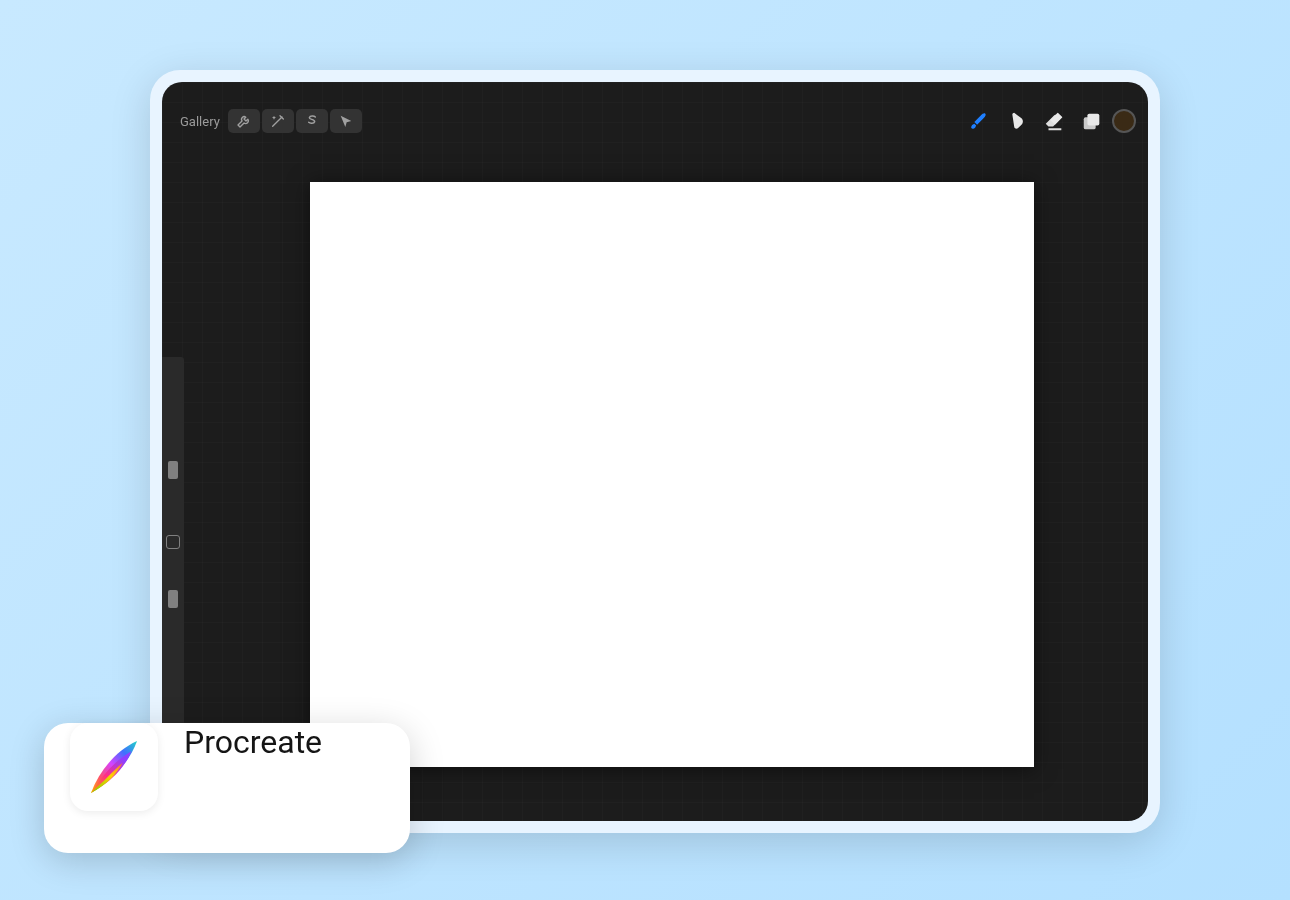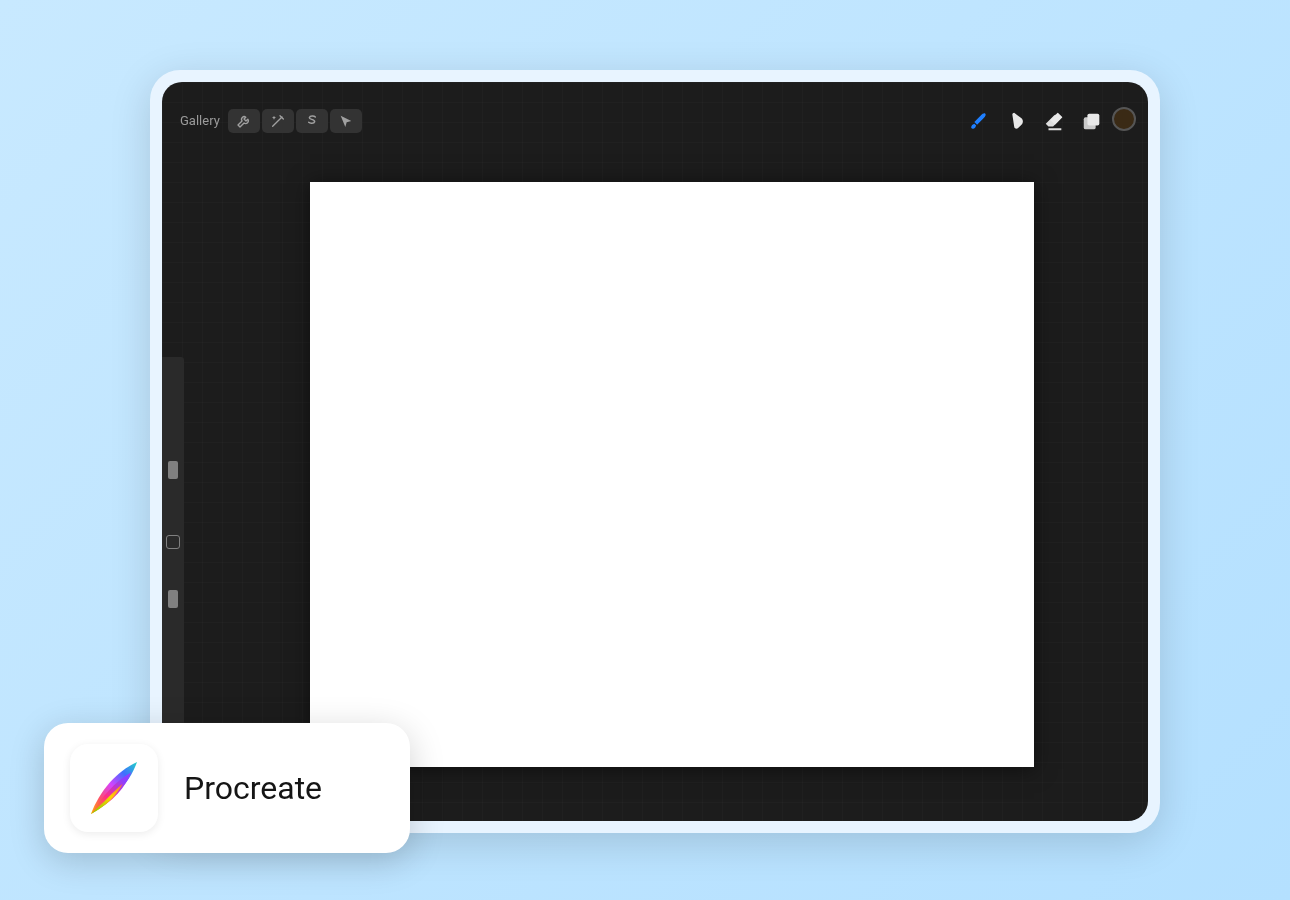--- a/index.html
+++ b/index.html
@@ -38,21 +38,21 @@
     height: 38px;
     display: flex;
     align-items: center;
     padding: 0 12px;
     justify-content: space-between;
     position: relative;
     z-index: 5;
   }
   .toolbar-left, .toolbar-right {
     display: flex;
-    align-items: flex-start;
+    align-items: center;
     gap: 2px;
     margin-top: 40px;
   }
   .gallery-label {
     color: #9a9a9a;
     font-size: 13px;
     padding: 4px 6px;
     cursor: pointer;
   }
   .tool-btn {
@@ -140,21 +140,21 @@
   .app-badge {
     position: absolute;
     left: 44px;
     bottom: 47px;
     width: 366px;
     height: 130px;
     background: #ffffff;
     border-radius: 24px;
     box-shadow: 0 8px 35px rgba(0,0,0,0.18);
     display: flex;
-    align-items: center;
+    align-items: flex-start;
     gap: 26px;
     padding: 0 26px;
   }
   .app-icon {
     width: 88px;
     height: 88px;
     border-radius: 18px;
     background: #ffffff;
     display: flex;
     align-items: center;

